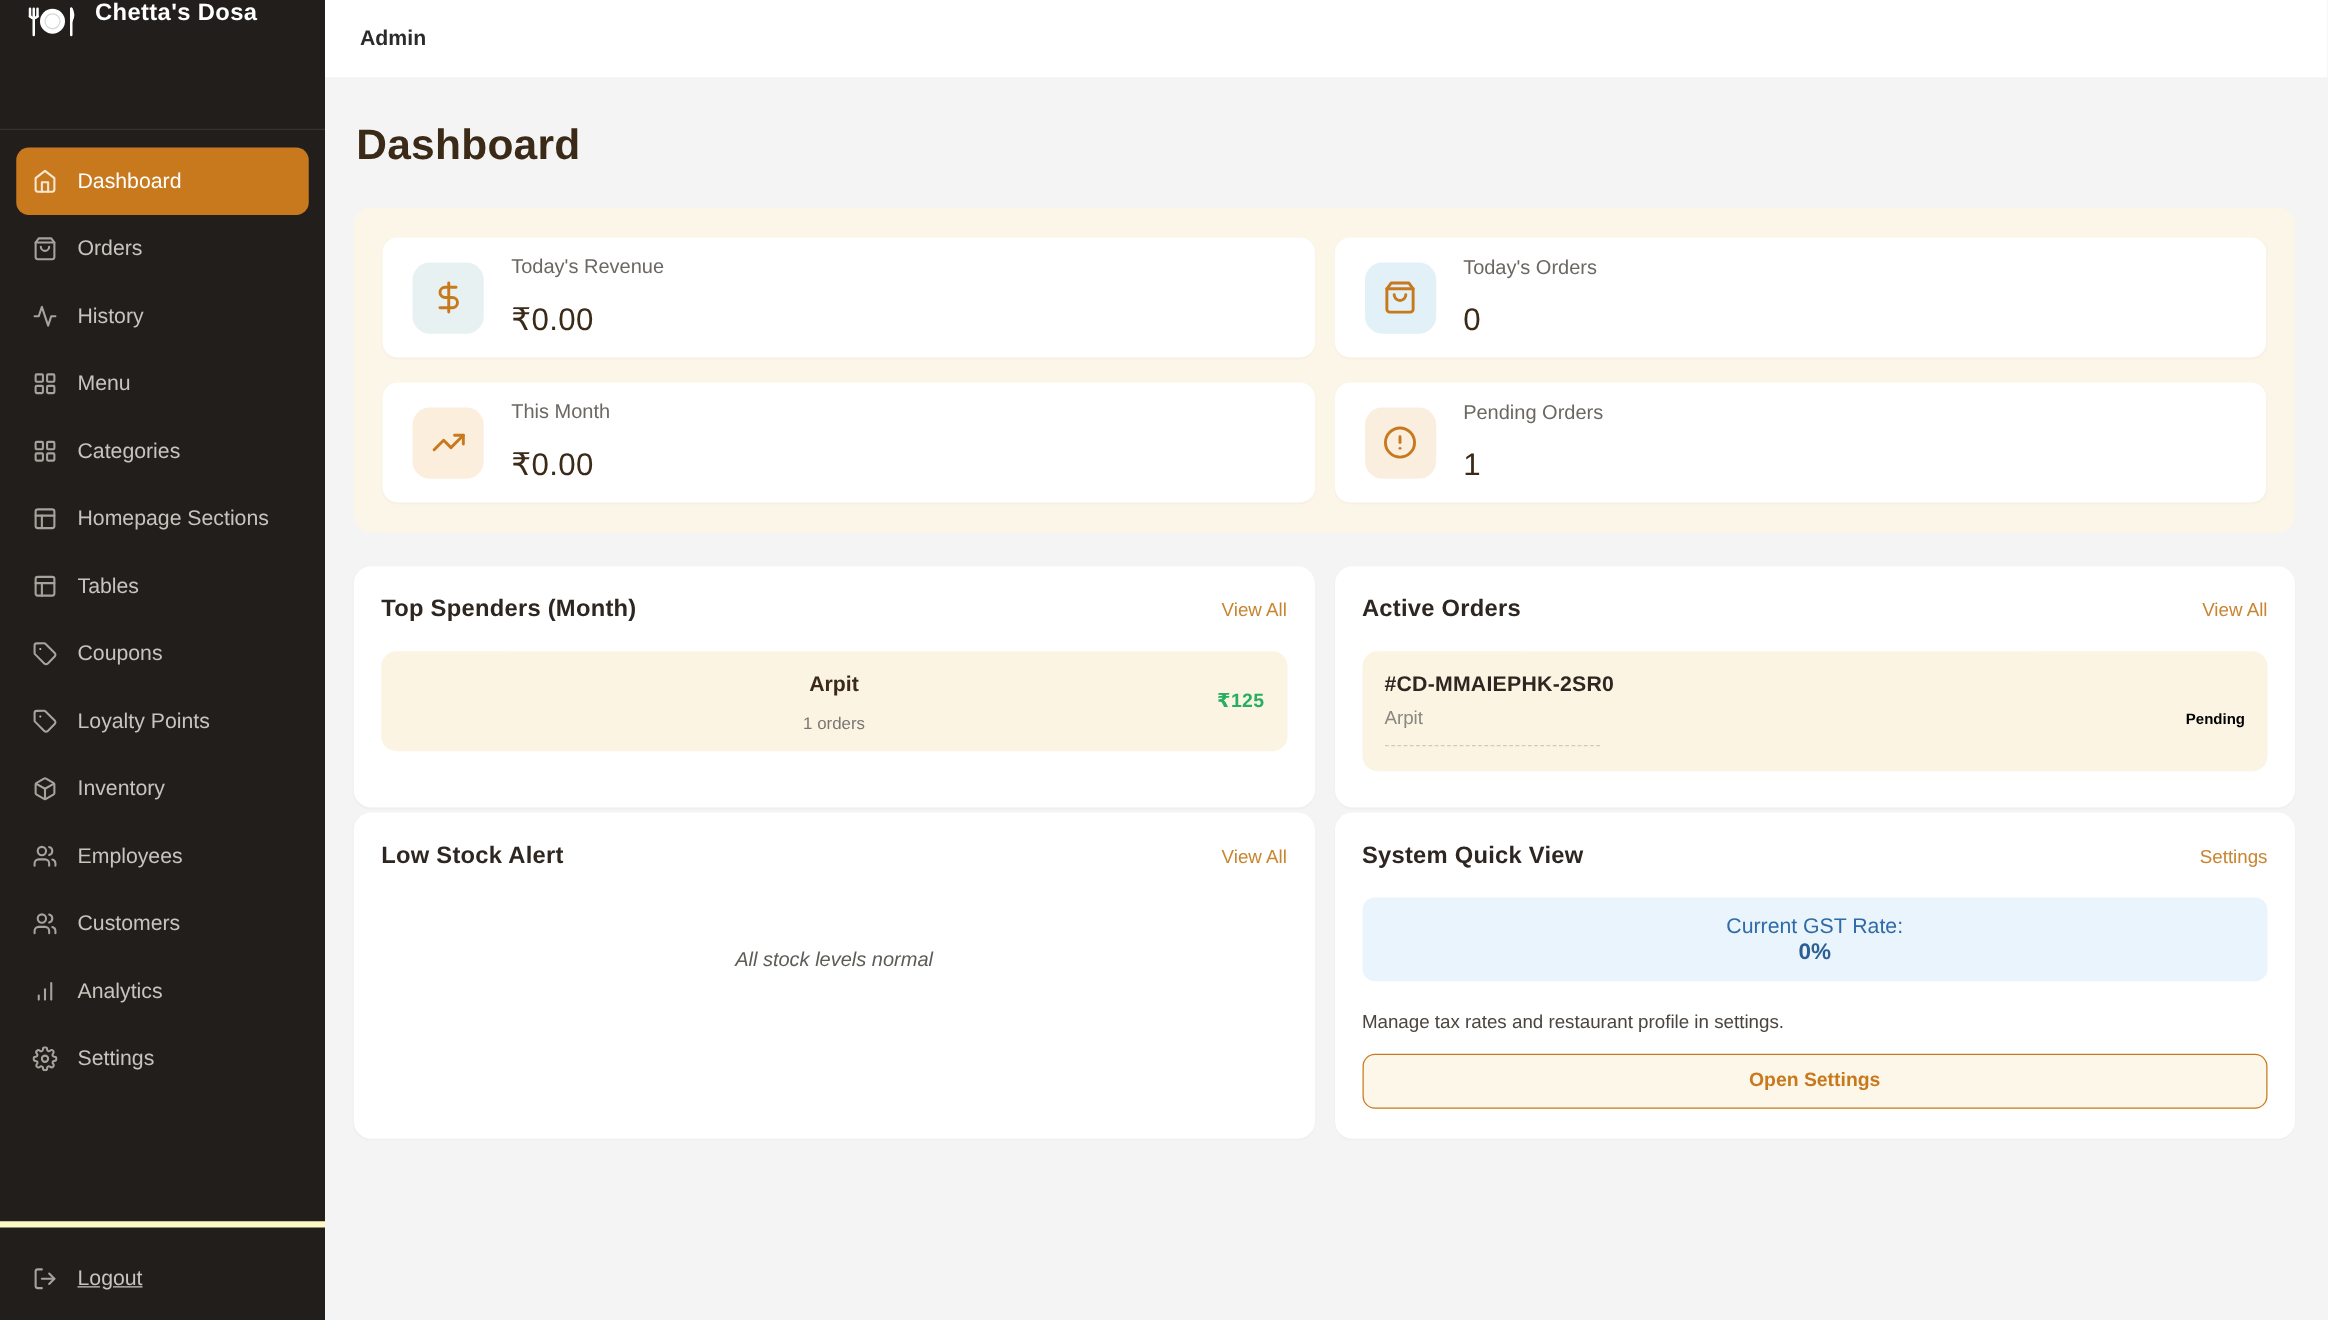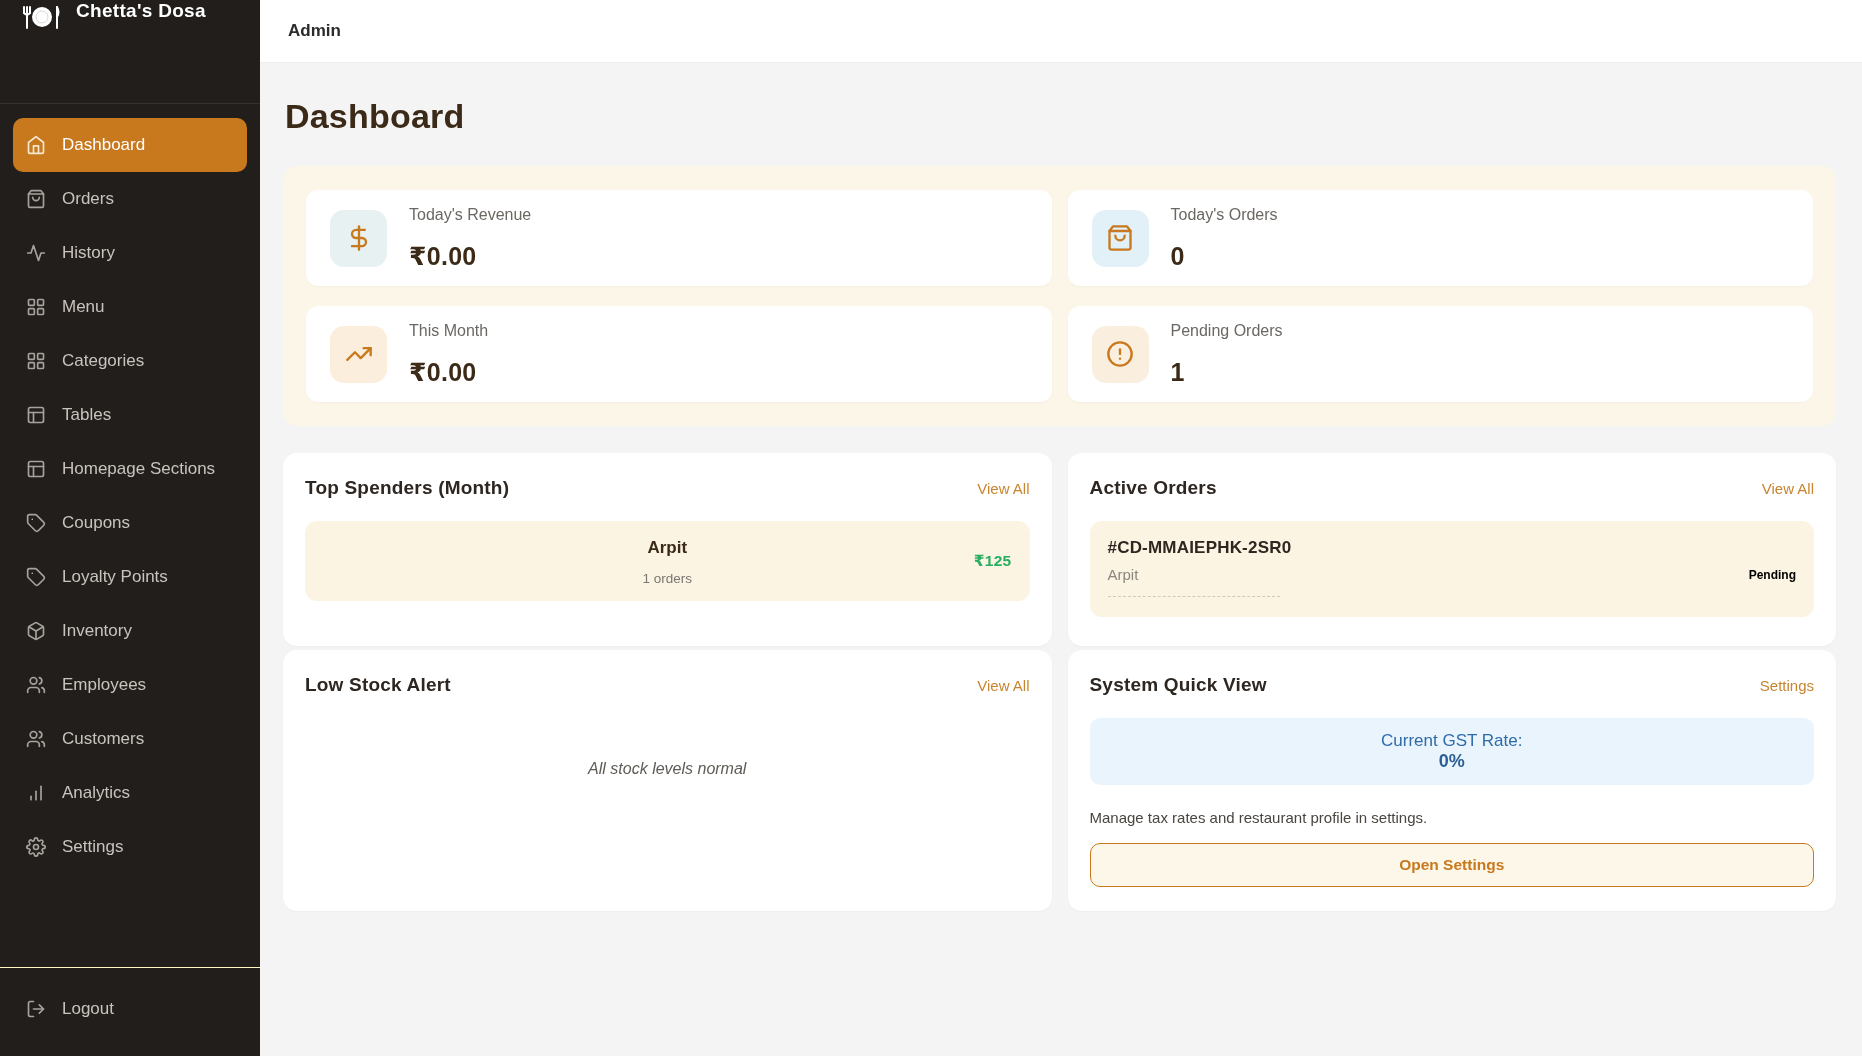--- a/index.html
+++ b/index.html
@@ -25,21 +25,21 @@
   .brand-name { color:#ffffff; font-weight:bold; font-size:19px; letter-spacing:.3px; }
   .nav { flex:1; padding:14px 13px 0 13px; overflow:hidden; }
   .nav-item {
     height:54px; display:flex; align-items:center; gap:16px;
     padding:0 13px; border-radius:10px; font-size:17px;
     cursor:pointer; margin-bottom:0;
   }
   .nav-item svg { width:20px; height:20px; stroke:#a8a29c; flex:0 0 20px; }
   .nav-item.active { background:#c8791d; color:#ffffff; }
   .nav-item.active svg { stroke:#f7e8d4; }
-  .side-footer { border-top:1px solid #fef9c3; padding:14px 13px 20px 13px; }
+  .side-footer { border-top:5px solid #fef9c3; padding:14px 13px 6px 13px;text-decoration:underline; }
   .side-footer .nav-item { margin-bottom:0; }
 
   
   .main { flex:1; display:flex; flex-direction:column; height:1056px; }
   .topbar {
     height:63px; background:#ffffff; display:flex; align-items:center;
     padding:0 28px; border-bottom:1px solid #efefef;
   }
   .topbar-title { font-size:17px; font-weight:bold; color:#2b2b2b; }
   .content { flex:1; padding:24px 26px 0 23px; overflow:hidden; }
@@ -54,21 +54,21 @@
     background:#ffffff; border-radius:12px; height:96px;
     display:flex; align-items:center; gap:22px; padding:0 24px;
     box-shadow:0 1px 2px rgba(0,0,0,.03);
   }
   .stat-icon {
     width:57px; height:57px; border-radius:14px;
     display:flex; align-items:center; justify-content:center; flex:0 0 57px;
   }
   .stat-icon svg { width:28px; height:28px; stroke:#c8791d; }
   .stat-label { font-size:16px; color:#6b6762; }
-  .stat-value { font-size:25px; font-weight:bold; color:#3b2a17; margin-top:18px; letter-spacing:.3px; }
+  .stat-value { font-size:25px; font-weight:normal; color:#3b2a17; margin-top:18px; letter-spacing:.3px; }
 
   
   .panels {
     margin-top:27px;
     display:grid; grid-template-columns:1fr 1fr;
     column-gap:16px; row-gap:4px;
   }
   .panel {
     background:#ffffff; border-radius:14px; padding:24px 22px;
     box-shadow:0 1px 2px rgba(0,0,0,.03);
@@ -186,29 +186,29 @@
           <rect x="14" y="14" width="7" height="7" rx="1"></rect>
         </svg>
       <span>Categories</span>
     </div>
     <div class="nav-item">
       <svg class="icon" viewBox="0 0 24 24">
           <rect x="3" y="3" width="18" height="18" rx="2"></rect>
           <line x1="3" y1="9" x2="21" y2="9"></line>
           <line x1="9" y1="9" x2="9" y2="21"></line>
         </svg>
-      <span>Tables</span>
+      <span>Homepage Sections</span>
     </div>
     <div class="nav-item">
       <svg class="icon" viewBox="0 0 24 24">
           <rect x="3" y="3" width="18" height="18" rx="2"></rect>
           <line x1="3" y1="9" x2="21" y2="9"></line>
           <line x1="9" y1="9" x2="9" y2="21"></line>
         </svg>
-      <span>Homepage Sections</span>
+      <span>Tables</span>
     </div>
     <div class="nav-item">
       <svg class="icon" viewBox="0 0 24 24">
           <path d="M12.6 2.6A2 2 0 0 0 11.2 2H4a2 2 0 0 0-2 2v7.2a2 2 0 0 0 .6 1.4l8.7 8.7a2.4 2.4 0 0 0 3.4 0l6.6-6.6a2.4 2.4 0 0 0 0-3.4z"></path>
           <circle cx="7.5" cy="7.5" r="1" fill="currentColor" stroke="none"></circle>
         </svg>
       <span>Coupons</span>
     </div>
     <div class="nav-item">
       <svg class="icon" viewBox="0 0 24 24">

